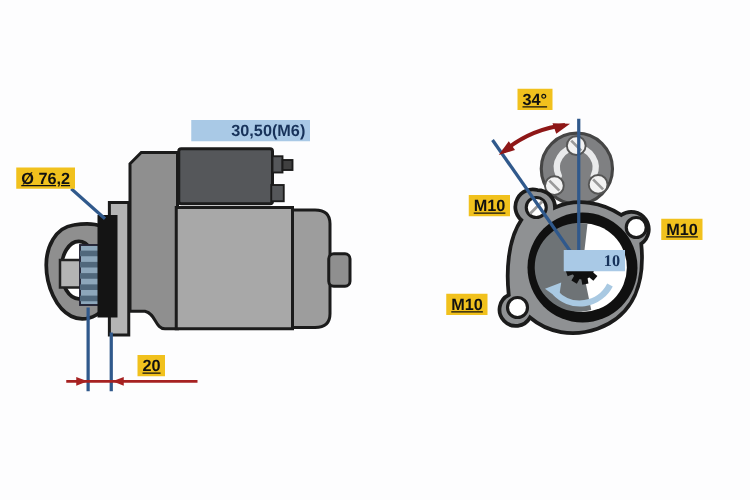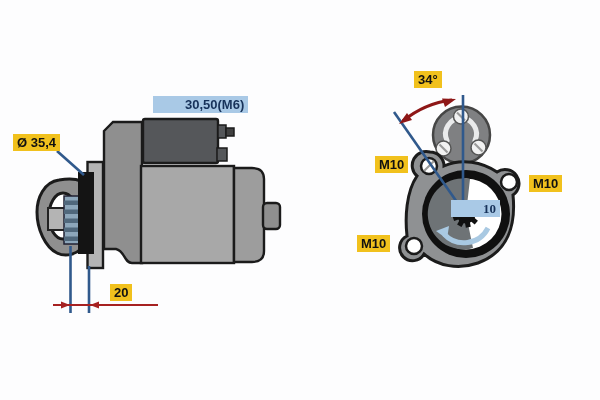--- a/index.html
+++ b/index.html
@@ -25,21 +25,21 @@
   html,body{margin:0;padding:0;}
   #stage{
     position:relative;width:600px;height:400px;background:#fdfdfe;overflow:hidden;
     font-family:"Liberation Sans",sans-serif;
   }
   svg{position:absolute;left:0;top:0;}
   .lbl{
     position:absolute;font-weight:bold;font-size:13px;line-height:15px;
     padding:1px 4px;white-space:nowrap;
   }
-  .lbl-yellow{background:var(--yellow-label-bg);color:var(--label-text-dark);}
+  .lbl-yellow{background:var(--yellow-label-bg);color:var(--label-text-dark);text-decoration:underline;}
   .lbl-blue{background:var(--blue-label-bg);color:var(--blue-label-text);padding-left:32px;}
   
   .ol{stroke:var(--outline-dark);stroke-width:2.4;}
   .ol3{stroke:var(--outline-dark);stroke-width:3;}
   .f-body{fill:var(--metal-light);}
   .f-mid{fill:var(--metal-mid);}
   .f-cap{fill:#9d9d9d;}
   .f-dark{fill:var(--metal-dark);}
   .f-plate{fill:var(--metal-plate);}
   .f-black{fill:#141414;}
@@ -169,21 +169,21 @@
       <g>
         <path d="M403,121 A95,95 0 0 1 452,100" class="angle-red"></path>
         <polygon points="399,124 412,120 407,113" class="angle-red-f"></polygon>
         <polygon points="456,99 445,107 442,98.5" class="angle-red-f"></polygon>
       </g>
     </g>
   </svg>
 
   <div class="lbl lbl-blue" style="left:153px;top:96px;">30,50(M6)</div>
 
-  <div class="lbl lbl-yellow" style="left:13px;top:134px;">Ø 35,4</div>
+  <div class="lbl lbl-yellow" style="left:13px;top:134px;">Ø 76,2</div>
 
   <div class="lbl lbl-yellow" style="left:110px;top:284px;">20</div>
 
   <div class="lbl lbl-yellow" style="left:414px;top:71px;">34°</div>
 
   <div class="lbl lbl-yellow" style="left:375px;top:156px;">M10</div>
 
   <div class="lbl lbl-yellow" style="left:529px;top:175px;">M10</div>
 
   <div class="lbl lbl-yellow" style="left:357px;top:235px;">M10</div>

